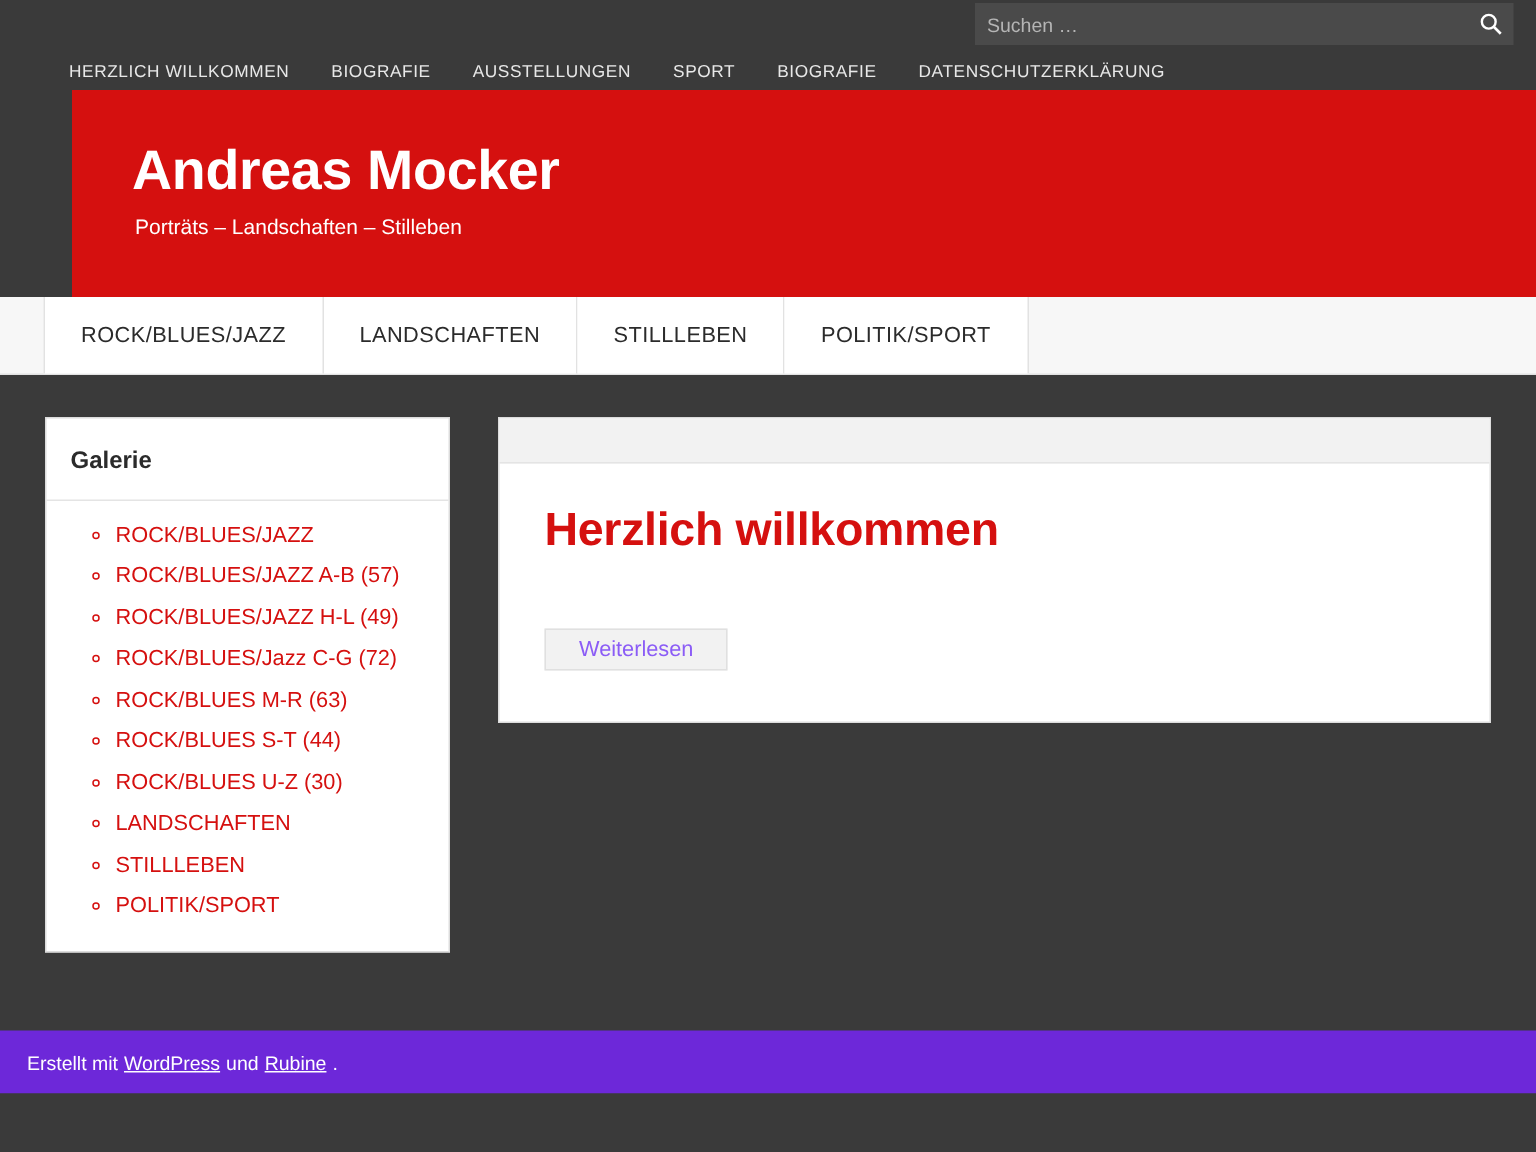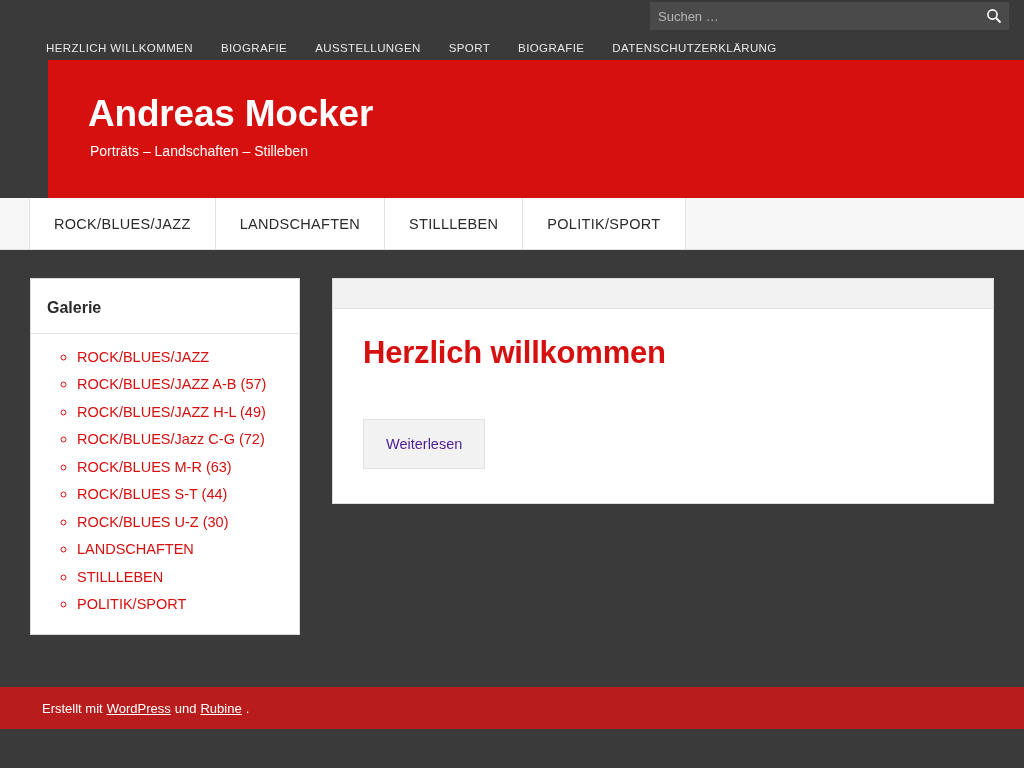--- a/index.html
+++ b/index.html
@@ -171,37 +171,37 @@
   }
   .article-text {
     margin: 0;
     font-size: 14.5px;
     line-height: 1.72;
     color: #3b3b3b;
   }
   .readmore {
     display: inline-block;
     margin-top: 24px;
-    padding: 16px 22px;
+    padding: 5px 22px;
     background: #f2f2f2;
     border: 1px solid #e0e0e0;
-    color: #4c1d95;
+    color: #8b5cf6;
     font-size: 14.5px;
     text-decoration: none;
     cursor: pointer;
     font-family: "Liberation Sans", sans-serif;
   }
 
   
   .footer {
-    background: #b91c1c;
+    background: #6d28d9;
     height: 42px;
     display: flex;
     align-items: center;
-    padding-left: 42px;
+    padding-left: 18px;
     color: #ffffff;
     font-size: 13px;
   }
   .footer a { color: #ffffff; text-decoration: underline; }
   .footer span, .footer a { margin-right: 4px; }
   .page-bottom { background: #3a3a3a; height: 80px; }
 </style>
 </head>
 <body>
 

